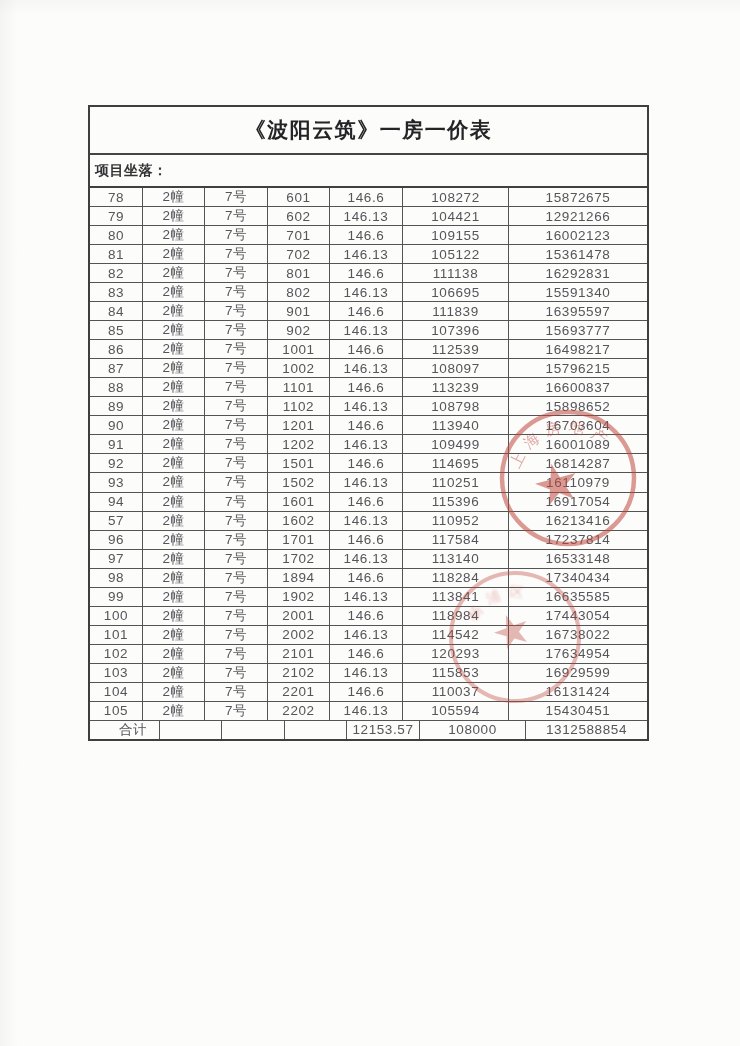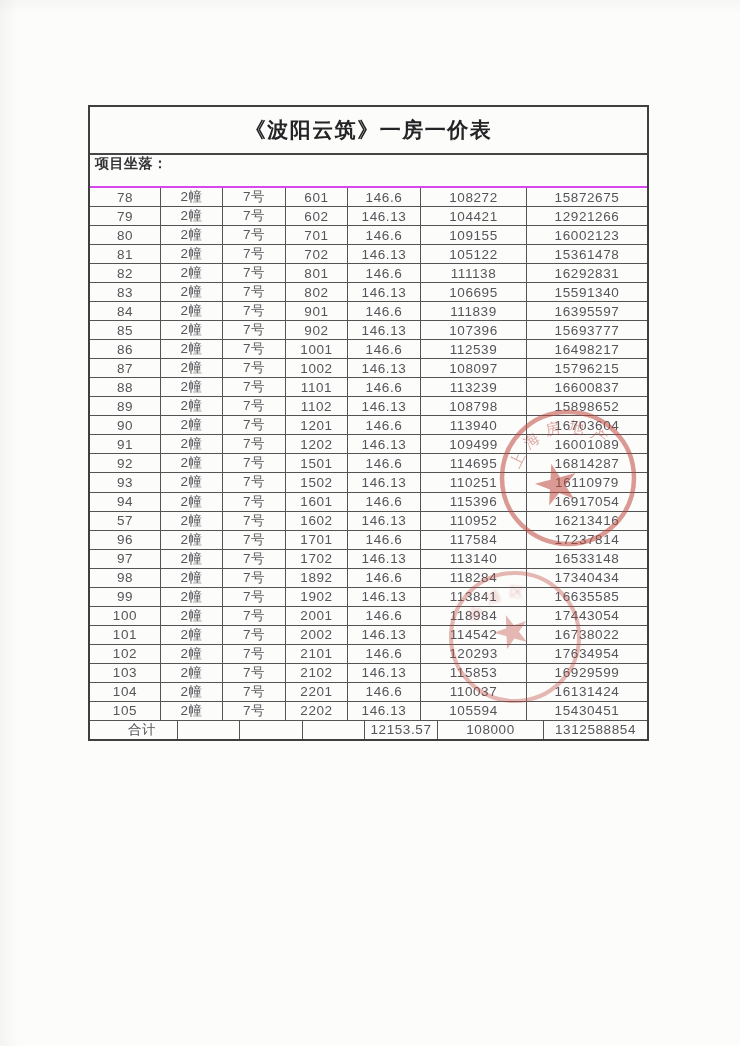--- a/index.html
+++ b/index.html
@@ -20,40 +20,40 @@
     display:flex;flex-direction:column;color:#4b4b4e;
   }
   .title-row{
     height:48px;box-sizing:border-box;border-bottom:2px solid #454547;
     display:flex;align-items:center;justify-content:center;
   }
   .title-row .title{
     font-size:21px;font-weight:bold;color:#242426;letter-spacing:1.5px;
   }
   .site-row{
-    height:33px;box-sizing:border-box;border-bottom:2px solid #d946ef;
-    display:flex;padding-left:5px;
+    height:33px;box-sizing:border-box;border-bottom:2px solid #404040;
+    display:flex;align-items:center;padding-left:5px;
   }
   .site-row .site-label,.site-row .site-value{
     font-size:14px;font-weight:bold;color:#333335;letter-spacing:0.5px;
   }
   .site-row .site-value{margin-left:2px;}
   .tbody{flex:1;display:flex;flex-direction:column;}
   .trow{
     flex:1;display:flex;box-sizing:border-box;border-bottom:1.5px solid #545456;
   }
   .trow:last-child{border-bottom:none;margin-left:17px;}
   .cell{
     box-sizing:border-box;border-right:1.5px solid #545456;
     display:flex;align-items:center;justify-content:center;
     font-size:13.5px;color:#55555a;letter-spacing:0.6px;
     white-space:nowrap;overflow:hidden;
   }
   .cell:last-child{border-right:none;}
-  .c0{width:71px;} .c1{width:62px;} .c2{width:63px;} .c3{width:62px;}
+  .c0{width:53px;} .c1{width:62px;} .c2{width:63px;} .c3{width:62px;}
   .c4{width:73px;} .c5{width:106px;} .c6{flex:1;}
   .stamp{
     position:absolute;pointer-events:none;filter:blur(0.4px);
   }
   .stamp-upper{left:430px;top:398px;}
   .stamp-lower{left:440px;top:565px;}
 </style>
 </head>
 <body>
 
@@ -244,21 +244,21 @@
         <div class="cell c2">7号</div>
         <div class="cell c3">1702</div>
         <div class="cell c4">146.13</div>
         <div class="cell c5">113140</div>
         <div class="cell c6">16533148</div>
       </div>
       <div class="trow">
         <div class="cell c0">98</div>
         <div class="cell c1">2幢</div>
         <div class="cell c2">7号</div>
-        <div class="cell c3">1892</div>
+        <div class="cell c3">1894</div>
         <div class="cell c4">146.6</div>
         <div class="cell c5">118284</div>
         <div class="cell c6">17340434</div>
       </div>
       <div class="trow">
         <div class="cell c0">99</div>
         <div class="cell c1">2幢</div>
         <div class="cell c2">7号</div>
         <div class="cell c3">1902</div>
         <div class="cell c4">146.13</div>

